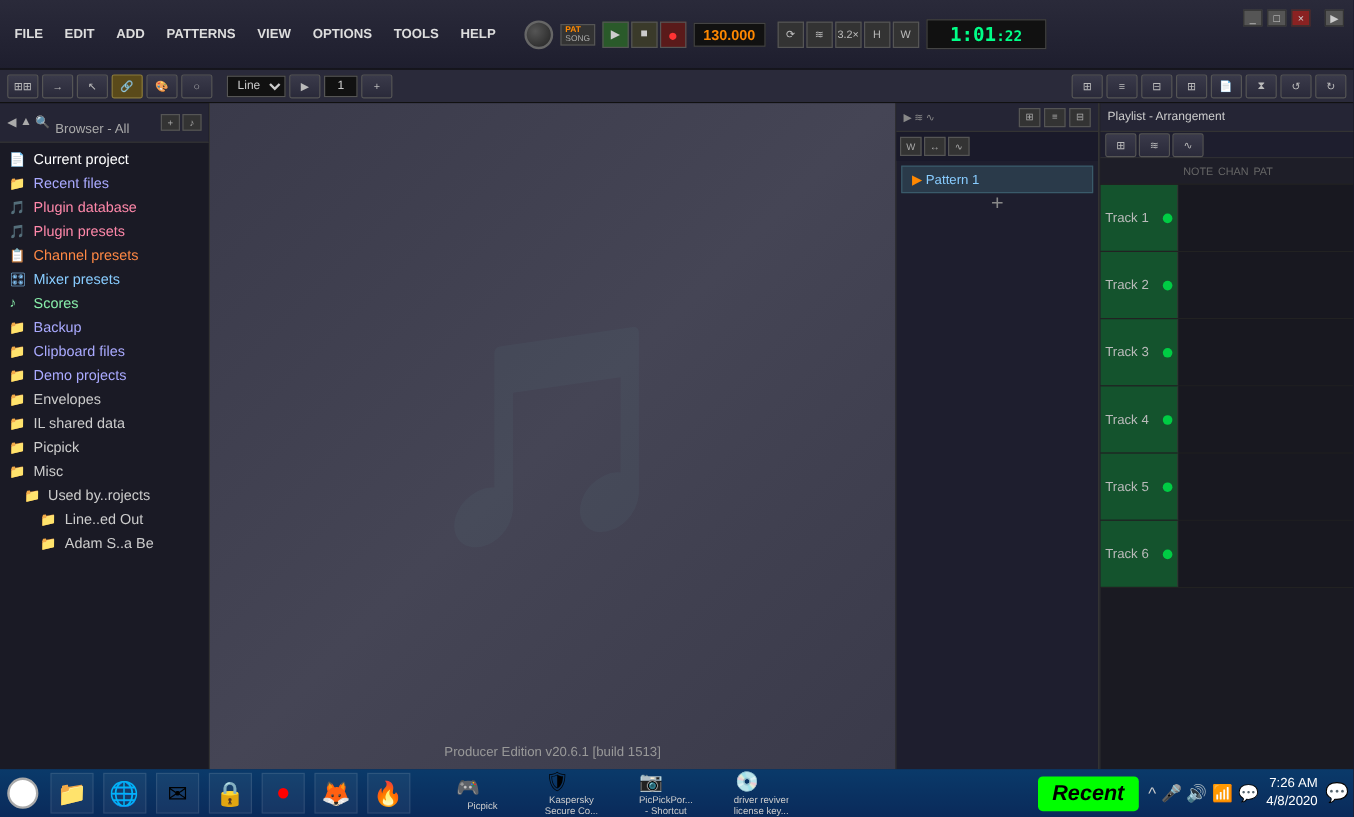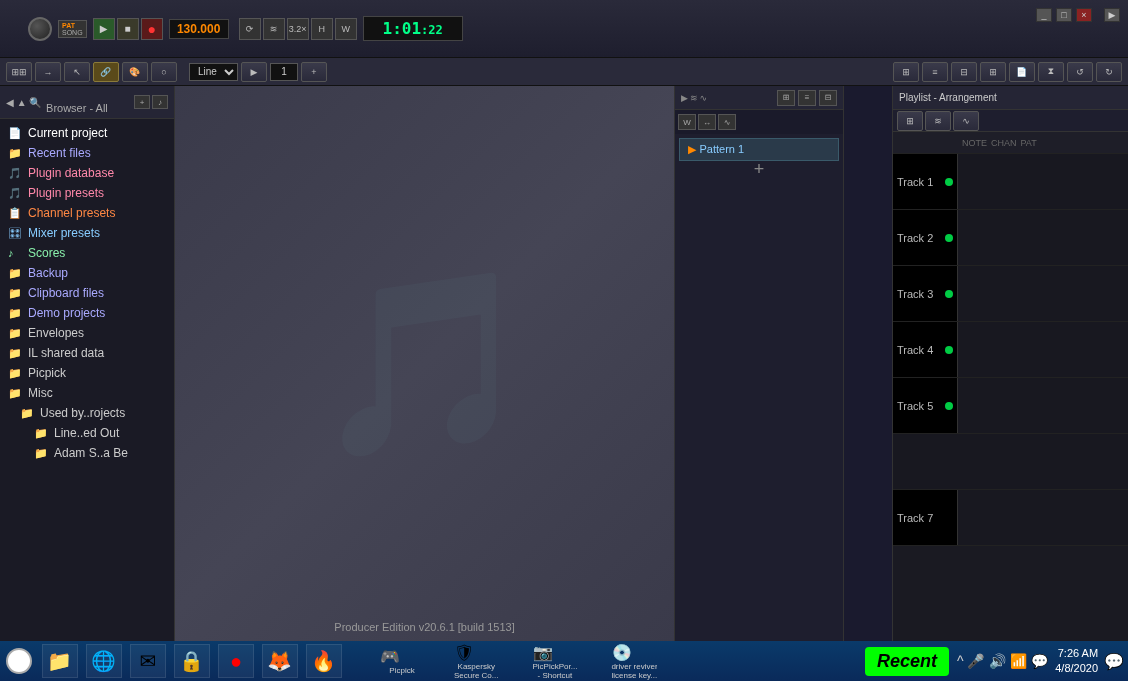--- a/index.html
+++ b/index.html
@@ -264,26 +264,25 @@
       padding: 4px;
       color: #888;
       font-size: 18px;
       cursor: pointer;
       position: absolute;
       bottom: 10px;
     }
 
     
     #playlist {
-      width: 236px;
+      width: 212px;
       background: #1a1a22;
       border-left: 1px solid #333;
       display: flex;
       flex-direction: column;
-      margin-left: 48px;
     }
 
     #playlist-header {
       background: #252535;
       padding: 3px 6px;
       display: flex;
       align-items: center;
       height: 24px;
       border-bottom: 1px solid #333;
     }
@@ -328,21 +327,21 @@
     .track-row {
       display: flex;
       align-items: center;
       height: 56px;
       border-bottom: 1px solid #222;
     }
 
     .track-label {
       width: 65px;
       min-width: 65px;
-      background: #000000;
+      background: #14532d;
       height: 100%;
       display: flex;
       align-items: center;
       padding: 0 4px;
       font-size: 11px;
       color: #bbb;
       border-right: 1px solid #333;
       position: relative;
     }
 
@@ -572,20 +571,30 @@
       cursor: pointer;
       color: #bbb;
       font-size: 9px;
     }
 
   </style>
 </head>
 <body>
 
 <div id="title-bar">
+  <div class="menu-items">
+    <span class="menu-item">FILE</span>
+    <span class="menu-item">EDIT</span>
+    <span class="menu-item">ADD</span>
+    <span class="menu-item">PATTERNS</span>
+    <span class="menu-item">VIEW</span>
+    <span class="menu-item">OPTIONS</span>
+    <span class="menu-item">TOOLS</span>
+    <span class="menu-item">HELP</span>
+  </div>
 
   <div style="display:flex; align-items:center; gap:6px; margin-left:20px; flex:1;">
     <div class="logo-knob"></div>
     <div class="pat-song-btn">
       <span>PAT</span>
       <span>SONG</span>
     </div>
     <div class="transport-group">
       <div class="tr-btn play">▶</div>
       <div class="tr-btn stop">■</div>
@@ -806,29 +815,27 @@
 
       <div class="track-row">
         <div class="track-label">
           <span>Track 5</span>
           <div class="track-green-dot"></div>
         </div>
         <div class="track-content"></div>
       </div>
 
       <div class="track-row">
-        <div class="track-content"></div>
-      </div>
-
-      <div class="track-row">
         <div class="track-label">
-          <span>Track 7</span>
+          <span>Track 6</span>
+          <div class="track-green-dot"></div>
         </div>
         <div class="track-content"></div>
       </div>
+
     </div>
   </div>
 </div>
 
 <div id="taskbar">
   <div class="taskbar-start">
     <div class="start-circle"></div>
   </div>
 
   <div class="taskbar-app">📁</div>

